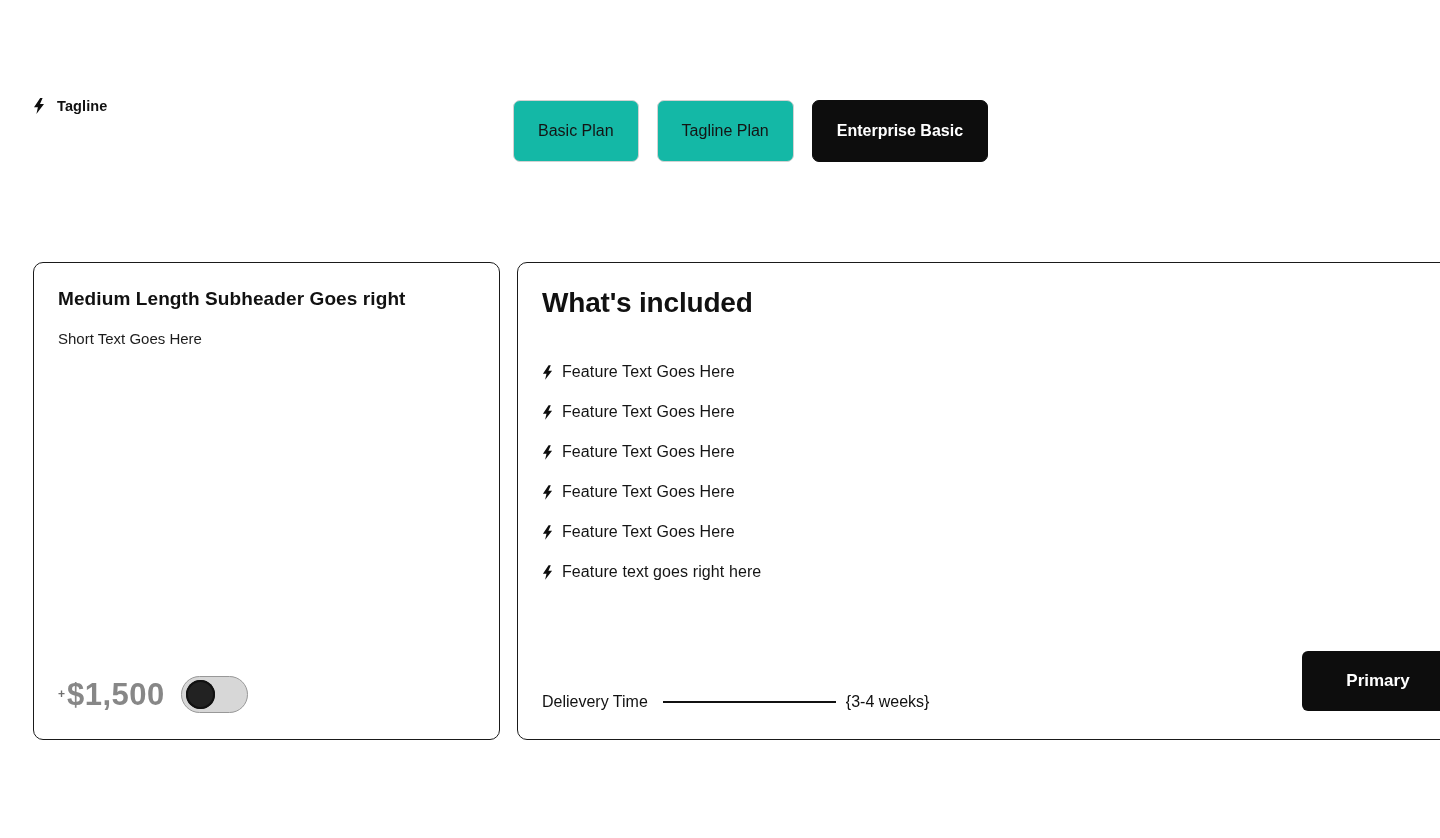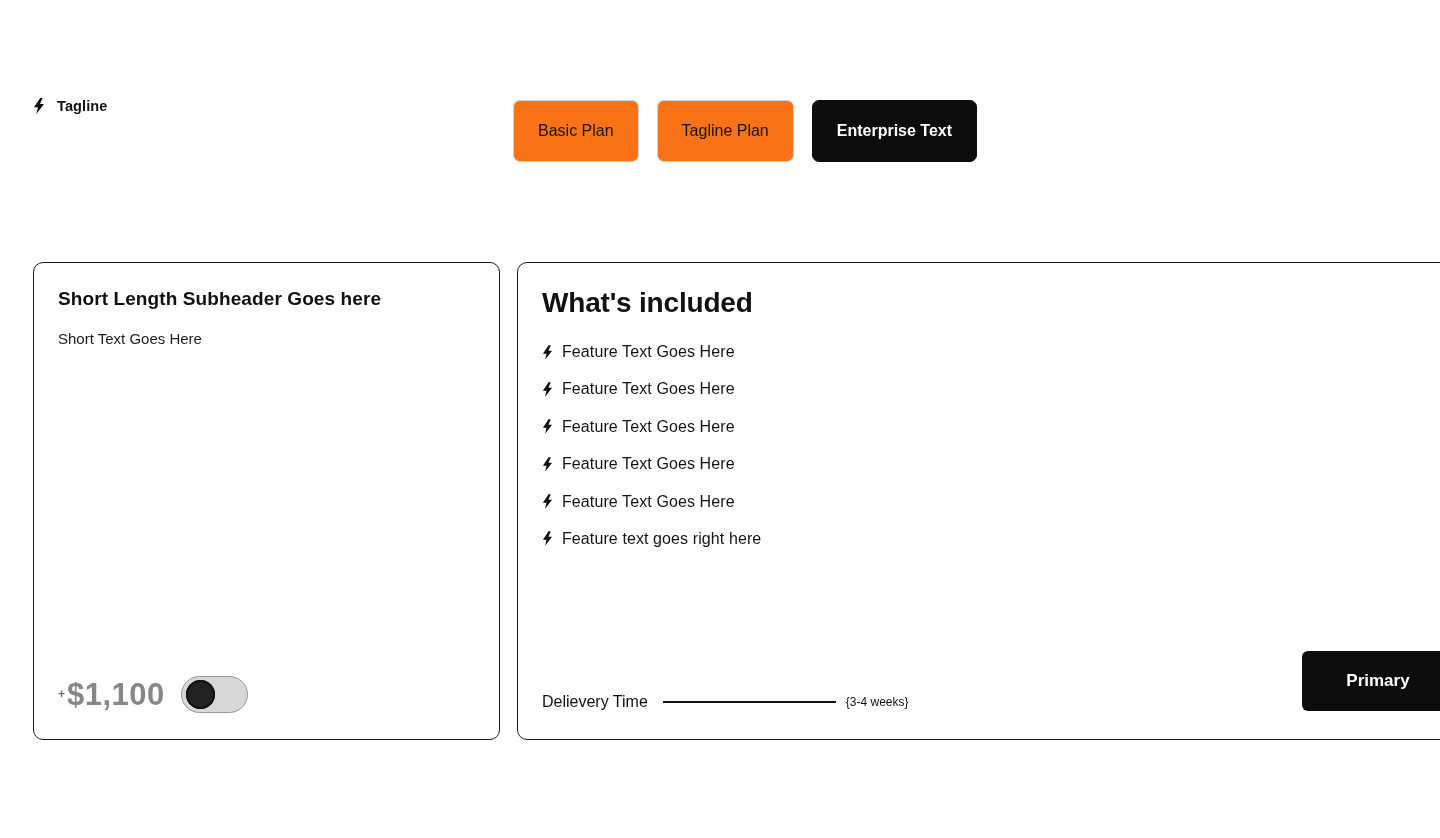--- a/index.html
+++ b/index.html
@@ -8,21 +8,21 @@
 
   
   .tagline { position: absolute; left: 33px; top: 98px; display: flex; align-items: center; gap: 12px; }
   .tagline .label { font-size: 14.5px; font-weight: bold; letter-spacing: 0.1px; }
   .bolt { display: inline-block; line-height: 0; }
 
   
   .tabs { position: absolute; left: 513px; top: 100px; display: flex; gap: 18px; }
   .tab {
     height: 62px; padding: 0 24px; display: flex; align-items: center; justify-content: center;
-    background: #f97316; border: 1px solid #d2d2d2; border-radius: 7px;
+    background: #14b8a6; border: 1px solid #d2d2d2; border-radius: 7px;
     font-size: 16px; font-weight: 500; color: #141414; cursor: pointer; white-space: nowrap;
   }
   .tab.active { background: #0d0d0d; border-color: #0d0d0d; color: #ffffff; font-weight: bold; }
 
   
   .card {
     position: absolute; top: 262px; background: #ffffff;
     border: 1.5px solid #1a1a1a; border-radius: 10px;
   }
   .card-left  { left: 33px;  width: 467px; height: 478px; }
@@ -45,27 +45,27 @@
   }
   .toggle.off .knob { left: 4px; }
 
   
   .card-right .included-title { position: absolute; left: 24px; top: 24px; font-size: 28px; font-weight: bold; letter-spacing: -0.2px; }
   .big-price {
     position: absolute; right: 21px; top: 20px;
     font-size: 58px; font-weight: 900; letter-spacing: 0.5px; color: #1c1c1c; line-height: 1;
   }
   .features { position: absolute; left: 24px; top: 79px; list-style: none; }
-  .feature { display: flex; align-items: center; gap: 9px; height: 20px; margin-bottom: 17.4px; }
+  .feature { display: flex; align-items: center; gap: 9px; height: 20px; margin-bottom: 17.4px; margin-top: 20px; }
   .feature .txt { font-size: 16px; font-weight: 500; color: #141414; letter-spacing: 0.1px; }
 
   .delivery-row { position: absolute; left: 24px; bottom: 28px; display: flex; align-items: center; }
   .delivery-label { font-size: 16px; font-weight: 500; }
   .delivery-line { width: 173px; height: 2px; background: #111111; margin-left: 15px; margin-right: 10px; }
-  .delivery-value { font-size: 12px; font-weight: 500; }
+  .delivery-value { font-size: 16px; font-weight: 500; }
 
   .primary-btn {
     position: absolute; right: 24px; bottom: 28px; width: 152px; height: 60px;
     background: #0d0d0d; color: #ffffff; border: none; border-radius: 6px;
     font-family: "Liberation Sans", sans-serif; font-size: 17px; font-weight: bold; cursor: pointer;
   }
 </style>
 </head>
 <body>
 
@@ -74,31 +74,31 @@
     <svg width="12" height="16" viewBox="0 0 12 16">
         <path d="M7.2 0 L1 9.3 h3.9 L3.4 16 L11 6 H7 L9.6 0 Z" fill="#0d0d0d"></path>
       </svg>
   </span>
   <span class="label">Tagline</span>
 </div>
 
 <div class="tabs">
   <button class="tab">Basic Plan</button>
   <button class="tab">Tagline Plan</button>
-  <button class="tab active">Enterprise Text</button>
+  <button class="tab active">Enterprise Basic</button>
 </div>
 
 <div class="card card-left">
-  <div class="title">Short Length Subheader Goes here</div>
+  <div class="title">Medium Length Subheader Goes right</div>
   <div class="subtitle">Short Text Goes Here</div>
 
   <div class="addon-row">
     <div class="addon-price">
       <span class="addon-plus">+</span>
-      <span class="addon-amount">$1,100</span>
+      <span class="addon-amount">$1,500</span>
     </div>
     <div class="toggle off" id="addon-toggle">
       <div class="knob"></div>
     </div>
   </div>
 </div>
 
 <div class="card card-right">
   <div class="included-title">What's included</div>
 

